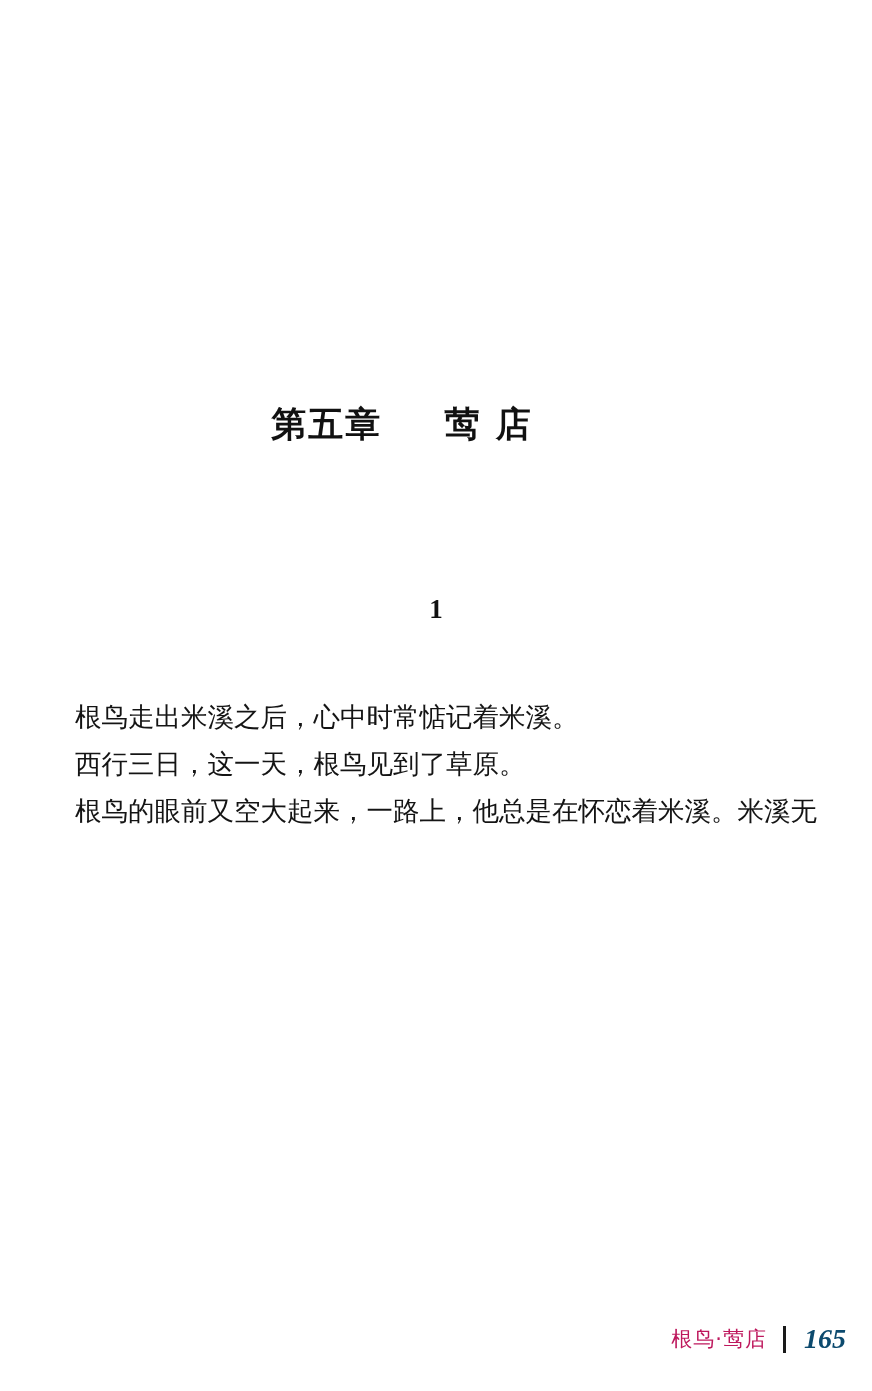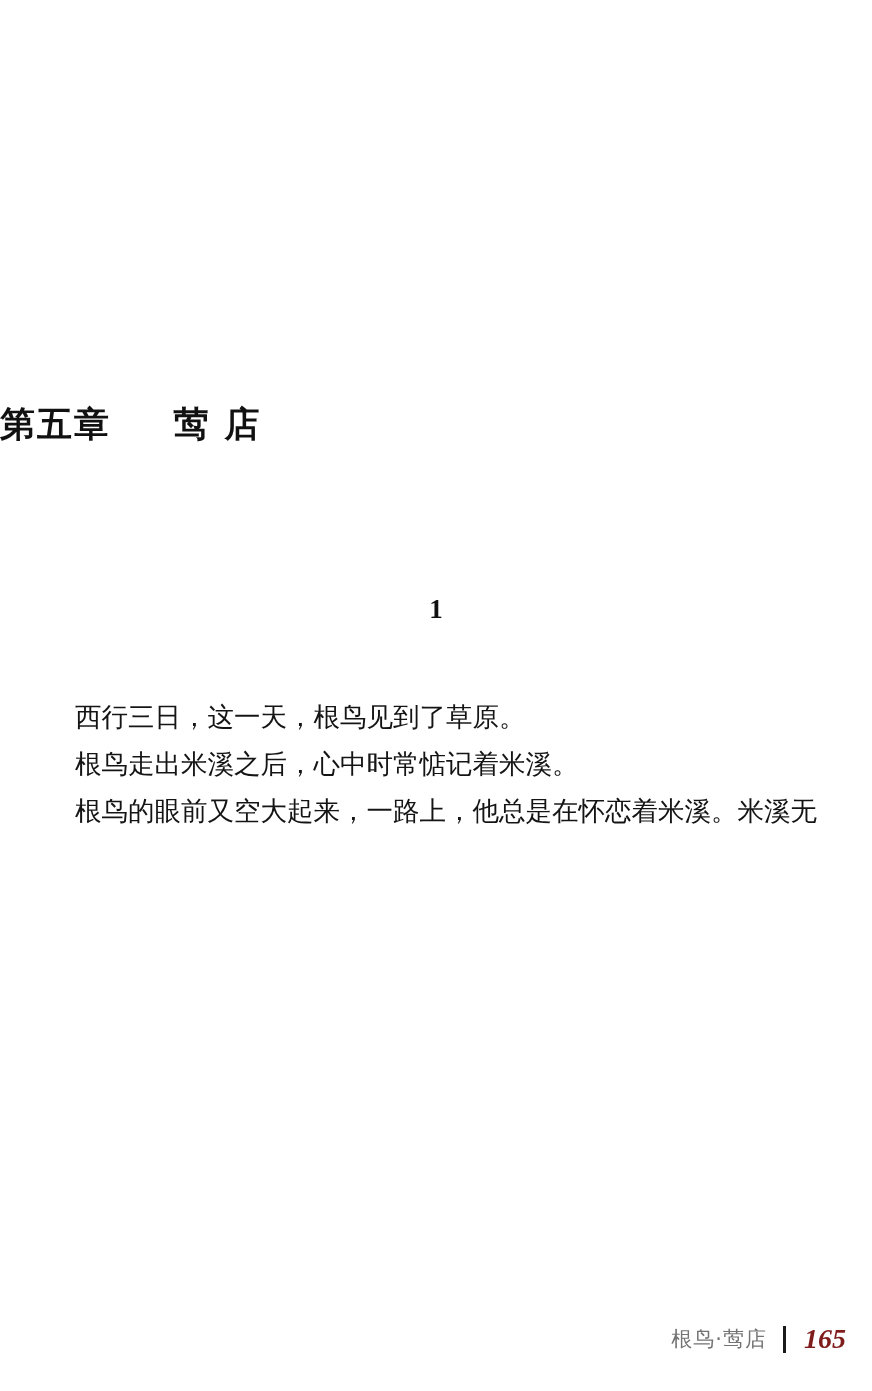--- a/index.html
+++ b/index.html
@@ -20,20 +20,21 @@
     left: 0; top: 0;
     width: 872px;
     height: 1391px;
     box-sizing: border-box;
   }
   .chapter-title {
     position: absolute;
     top: 378px;
     left: 0;
     width: 804px;
+    text-align: center;
     font-family: "DejaVu Sans", "Liberation Sans", sans-serif;
     font-weight: 700;
     font-size: 35px;
     letter-spacing: 2px;
     color: #111111;
   }
   .chapter-title .gap {
     display: inline-block;
     width: 34px;
   }
@@ -67,54 +68,54 @@
     position: absolute;
     bottom: 36px;
     right: 26px;
     display: flex;
     align-items: center;
     gap: 12px;
   }
   .footer-label {
     font-size: 21px;
     letter-spacing: 1px;
-    color: #737373;
+    color: #be185d;
     font-family: "DejaVu Sans", "Liberation Sans", sans-serif;
   }
   .footer-rule {
     display: inline-block;
     width: 3px;
     height: 27px;
     background: #1a1a1a;
     margin: 0 6px 0 4px;
   }
   .footer-page {
     font-size: 28px;
     font-style: italic;
     font-weight: 700;
     font-family: "Liberation Serif", "DejaVu Serif", serif;
-    color: #7f1d1d;
+    color: #0c4a6e;
   }
 </style>
 </head>
 <body>
 
 <div class="page">
 
   <h1 class="chapter-title">
     <span>第五章</span>
     <span class="gap"></span>
     <span>莺 店</span>
   </h1>
 
   <div class="section-number">1</div>
 
   <div class="body-text">
+    <p>根鸟走出米溪之后，心中时常惦记着米溪。</p>
     <p>西行三日，这一天，根鸟见到了草原。</p>
-    <p>根鸟走出米溪之后，心中时常惦记着米溪。</p>
     <p>根鸟的眼前又空大起来，一路上，他总是在怀恋着米溪。米溪无</p>
   </div>
 
   <div class="footer">
     <span class="footer-label">根鸟·莺店</span>
     <span class="footer-rule"></span>
     <span class="footer-page">165</span>
   </div>
 
 </div>

